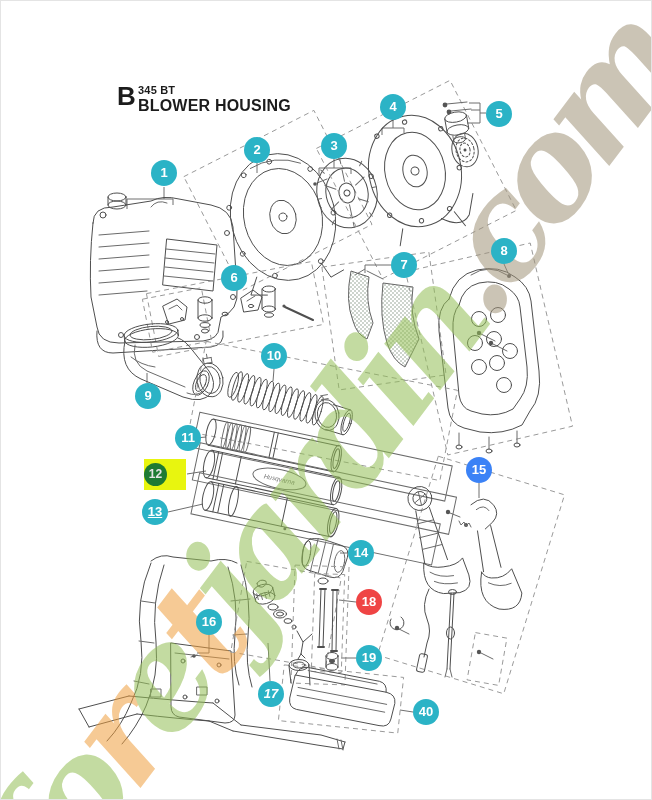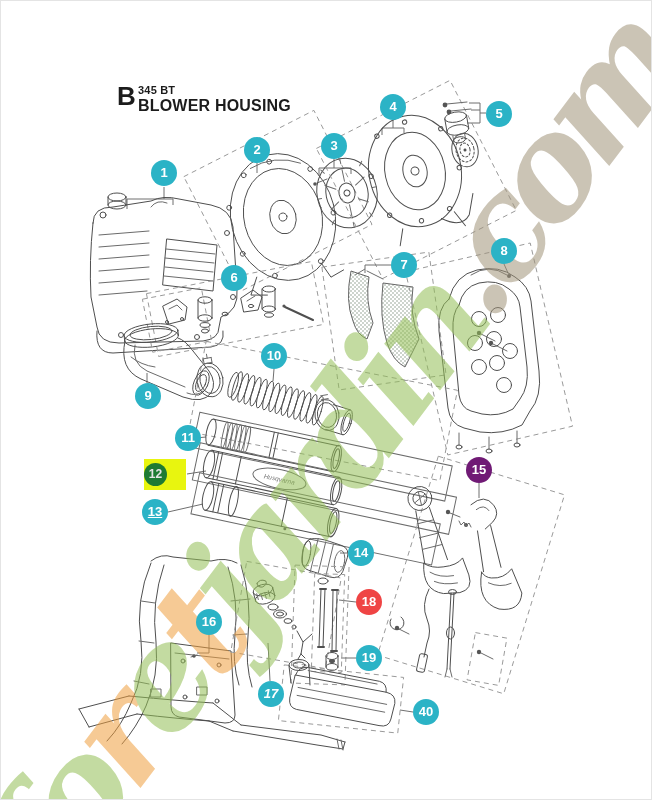--- a/index.html
+++ b/index.html
@@ -459,21 +459,21 @@
       <div class="badge" style="left: 390px; top: 251px; background: rgb(43, 179, 198);">7</div>
       <div class="badge" style="left: 490px; top: 237px; background: rgb(43, 179, 198);">8</div>
       <div class="badge" style="left: 134px; top: 382px; background: rgb(43, 179, 198);">9</div>
       <div class="badge" style="left: 260px; top: 342px; background: rgb(43, 179, 198);">10</div>
       <div class="badge" style="left: 158px; top: 424px; background: rgb(43, 179, 198); margin-left: 16px;">11</div>
       <div class="badge-hl" style="left: 143px; top: 458px; background: rgb(232, 245, 15);">
         <div class="badge-hl-circle" style="background: rgb(30, 123, 51);">12</div>
       </div>
       <div class="badge" style="left: 141px; top: 498px; background: rgb(43, 179, 198); text-decoration: underline;">13</div>
       <div class="badge" style="left: 347px; top: 539px; background: rgb(43, 179, 198);">14</div>
-      <div class="badge" style="left: 465px; top: 456px; background: #701a75;">15</div>
+      <div class="badge" style="left: 465px; top: 456px; background: #3b82f6;">15</div>
       <div class="badge" style="left: 195px; top: 608px; background: rgb(43, 179, 198);">16</div>
       <div class="badge" style="left: 257px; top: 680px; background: rgb(43, 179, 198); font-style: italic;">17</div>
       <div class="badge" style="left: 355px; top: 588px; background: #ef4444;">18</div>
       <div class="badge" style="left: 355px; top: 644px; background: rgb(43, 179, 198);">19</div>
       <div class="badge" style="left: 412px; top: 698px; background: rgb(43, 179, 198);">40</div>
     </div>
 
 </div>
 
 </body></html>

